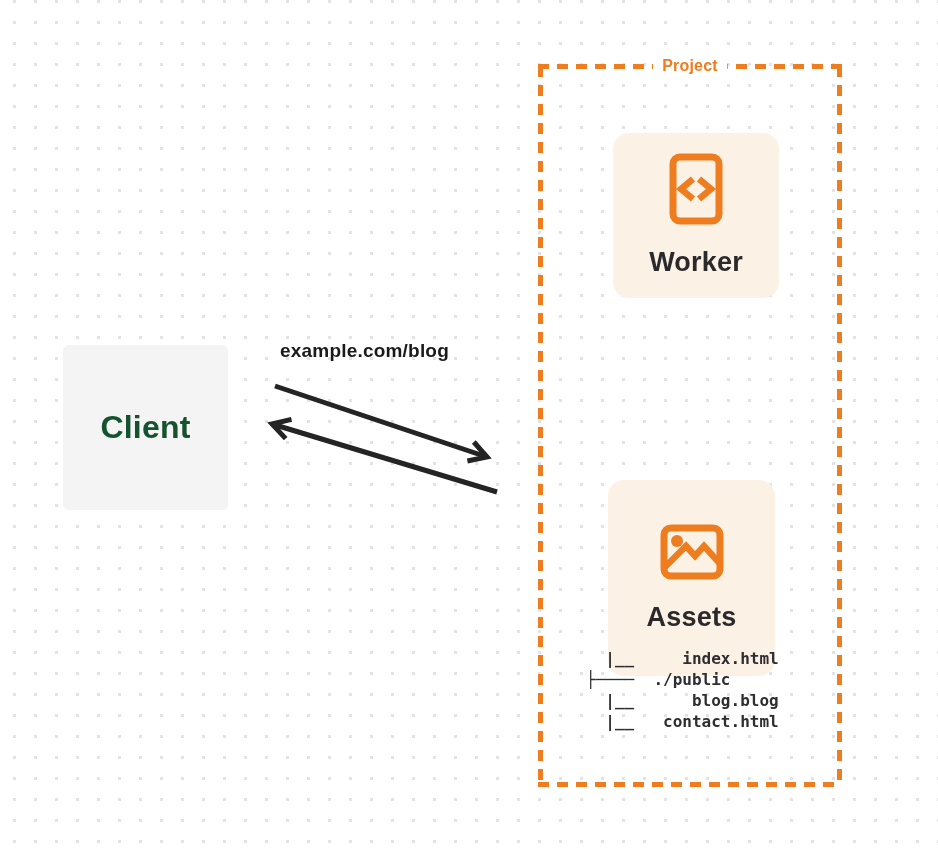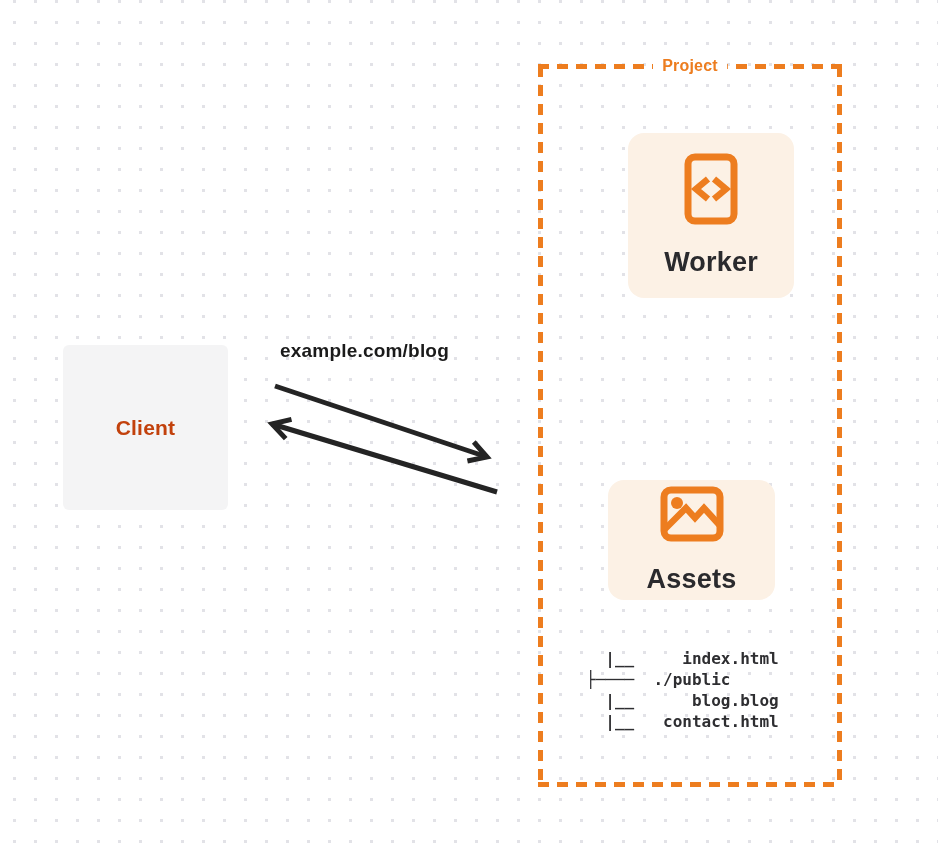--- a/index.html
+++ b/index.html
@@ -15,21 +15,21 @@
   }
 
   
   .client-box{
     position:absolute;left:63px;top:345px;width:165px;height:165px;
     background:var(--client-background,#f4f4f5);
     border-radius:6px;
     display:flex;align-items:center;justify-content:center;
   }
   .client-box .label{
-    font-size:21px;font-weight:700;color:#c2410c;letter-spacing:.2px;
+    font-size:32px;font-weight:700;color:#14532d;letter-spacing:.2px;
   }
 
   
   .request-label{
     position:absolute;left:280px;top:340px;
     font-size:19px;font-weight:700;color:#1a1a1a;letter-spacing:.2px;
     white-space:nowrap;
   }
   .arrows{position:absolute;left:250px;top:370px;width:280px;height:140px;}
 
@@ -62,22 +62,22 @@
     line-height:28px;letter-spacing:.2px;
   }
 
   
   .card{
     position:absolute;
     background:var(--card-background,#fcf1e5);
     border-radius:16px;
     display:flex;flex-direction:column;align-items:center;justify-content:center;
   }
-  .card-worker{left:75px;top:67px;width:166px;height:165px;margin-left:15px;}
-  .card-assets{left:70px;top:414px;width:167px;height:120px;}
+  .card-worker{left:75px;top:67px;width:166px;height:165px;}
+  .card-assets{left:70px;top:414px;width:167px;height:196px;}
   .card .card-label{
     margin-top:22px;
     font-size:27px;font-weight:700;color:#2a2a2d;letter-spacing:.2px;
   }
   .icon{display:block;line-height:0;}
 
   
   .file-tree{
     position:absolute;left:48px;top:582px;
     font-family:"DejaVu Sans Mono","Liberation Mono",monospace;

